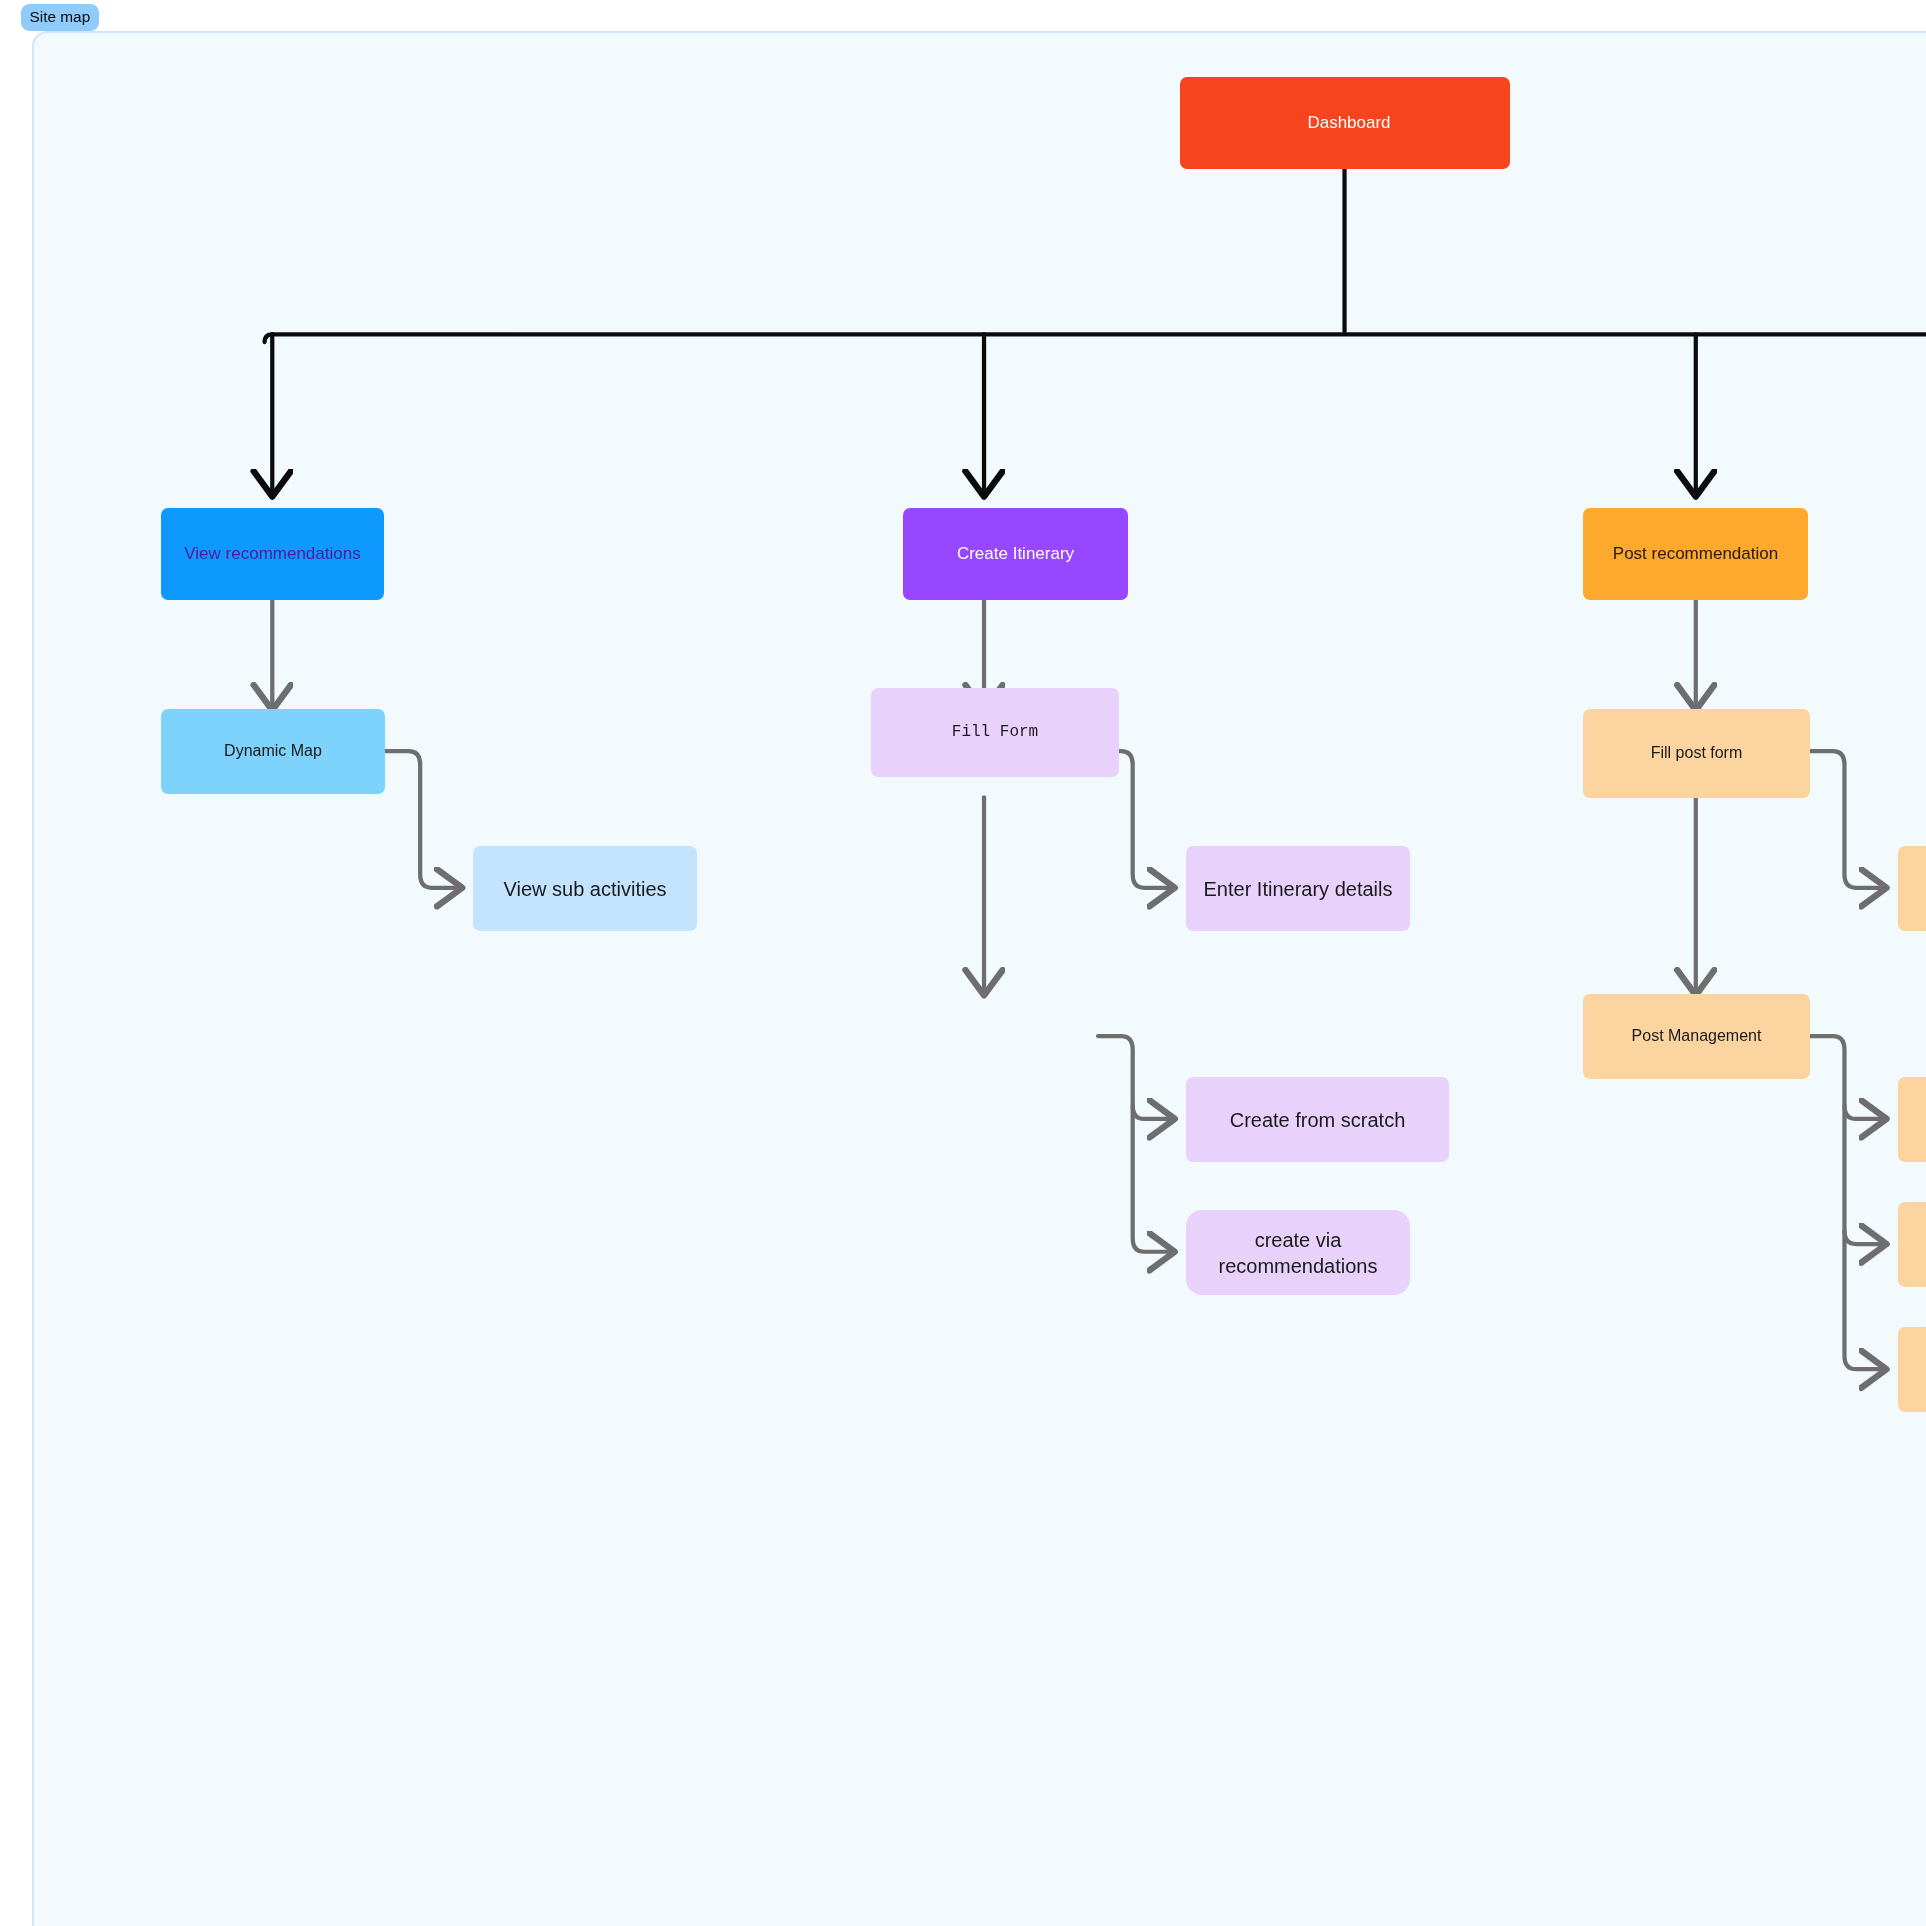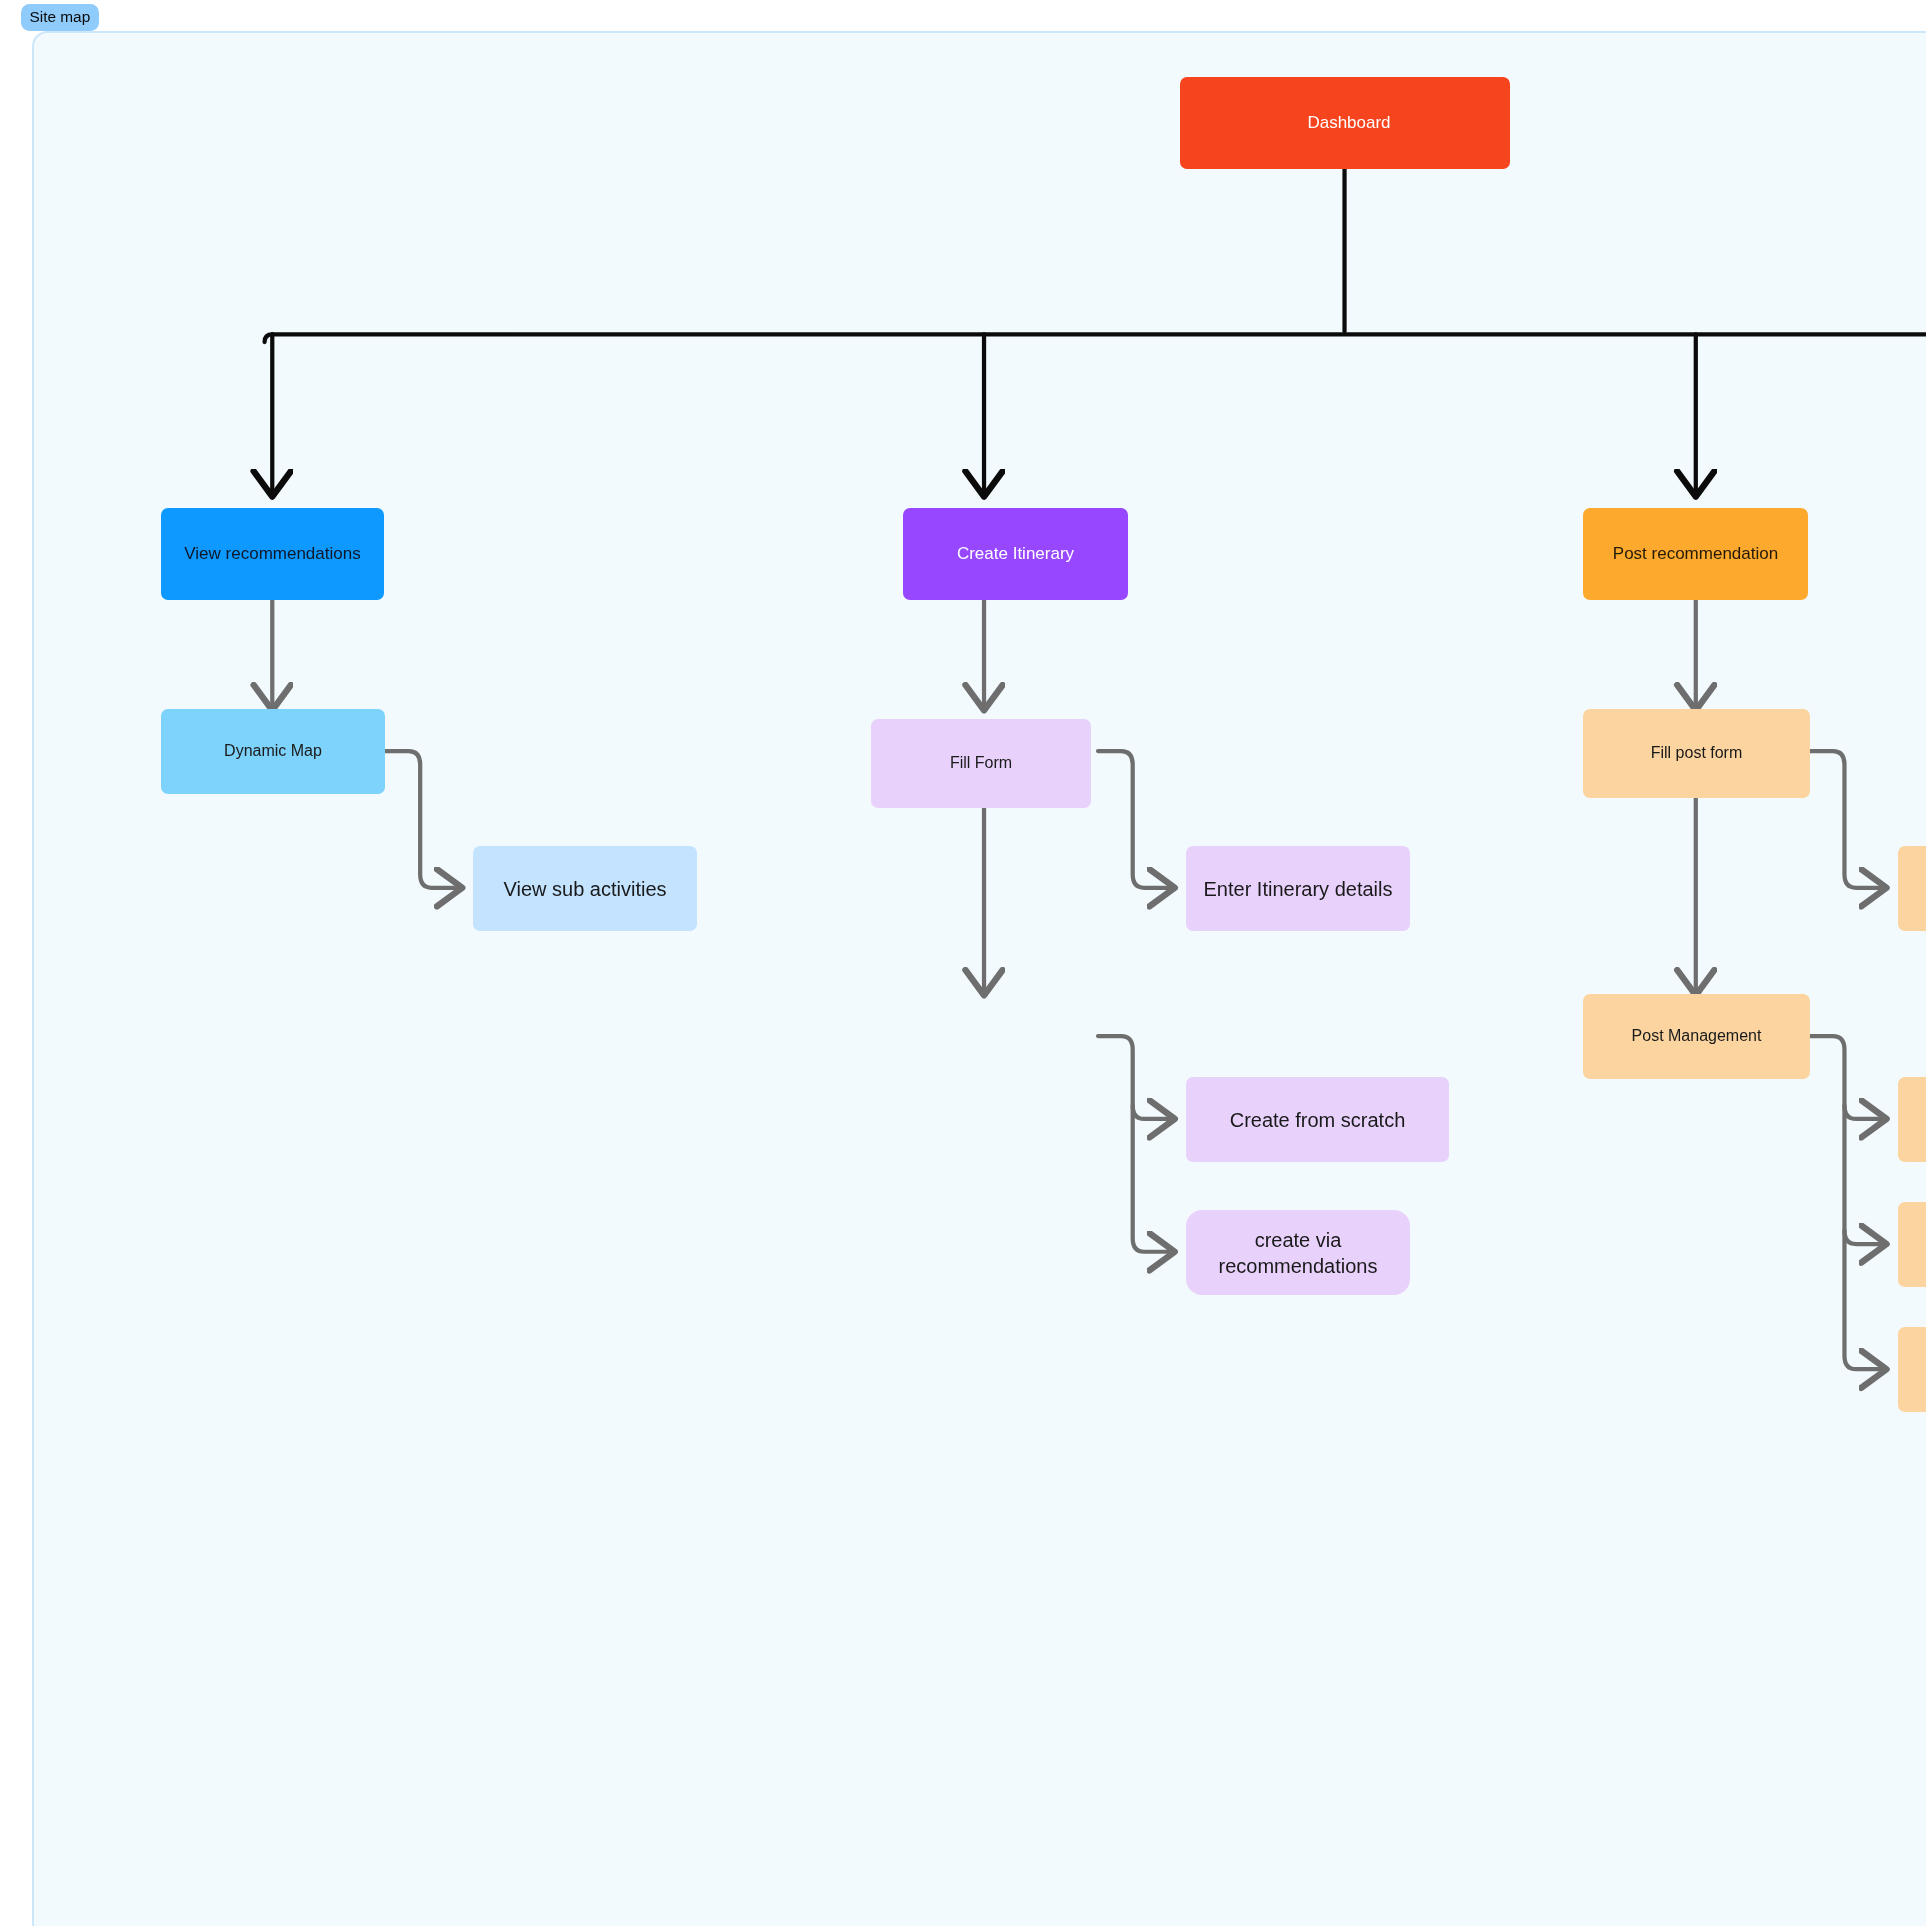--- a/index.html
+++ b/index.html
@@ -141,41 +141,41 @@
       <path d="M6546,5065 L6606,5065 Q6636,5065 6636,5100 L6636,5975 Q6636,6010 6666,6010 L6741,6010" marker-end="url(#ahGray)"></path>
       <path d="M6636,5265 Q6636,5300 6666,5300 L6741,5300" marker-end="url(#ahGray)"></path>
       <path d="M6636,5620 Q6636,5655 6666,5655 L6741,5655" marker-end="url(#ahGray)"></path>
     </g>
   </svg>
 
   <div class="node lvl0" style="left:1180px; top:77px; width:330px; height:92px; background:#F5441E;padding-left:15px;">
     <span class="lbl">Dashboard</span>
   </div>
 
-  <div class="node lvl1" style="left:161px; top:508px; width:223px; height:92px; background:#0D99FF; color:#0f172a;">
+  <div class="node lvl1" style="left:161px; top:508px; width:223px; height:92px; background:#0D99FF; color:#4c1d95;">
     <span class="lbl">View recommendations</span>
   </div>
 
   <div class="node lvl1" style="left:903px; top:508px; width:225px; height:92px; background:#9747FF; color:#FFFFFF;">
     <span class="lbl">Create Itinerary</span>
   </div>
 
   <div class="node lvl1" style="left:1583px; top:508px; width:225px; height:92px; background:#FCA92E; color:#241A07;">
     <span class="lbl">Post recommendation</span>
   </div>
 
   <div class="node lvl2" style="left:161px; top:709px; width:224px; height:85px; background:#7dd3fc;">
     <span class="lbl">Dynamic Map</span>
   </div>
 
   <div class="node lvl3" style="left:473px; top:846px; width:224px; height:85px; background:#C3E3FF;">
     <span class="lbl">View sub activities</span>
   </div>
 
-  <div class="node lvl2" style="left:871px; top:719px; width:220px; height:89px; background:#E8D2FC;">
+  <div class="node lvl2" style="left:871px; top:688px; width:248px; height:89px; background:#E8D2FC;font-family:Liberation Mono, monospace;">
     <span class="lbl">Fill Form</span>
   </div>
 
   <div class="node lvl3" style="left:1186px; top:846px; width:224px; height:85px; background:#E8D2FC;">
     <span class="lbl">Enter Itinerary details</span>
   </div>
 
 
   <div class="node lvl3" style="left:1186px; top:1077px; width:263px; height:85px; background:#E8D2FC;">
     <span class="lbl">Create from scratch</span>

